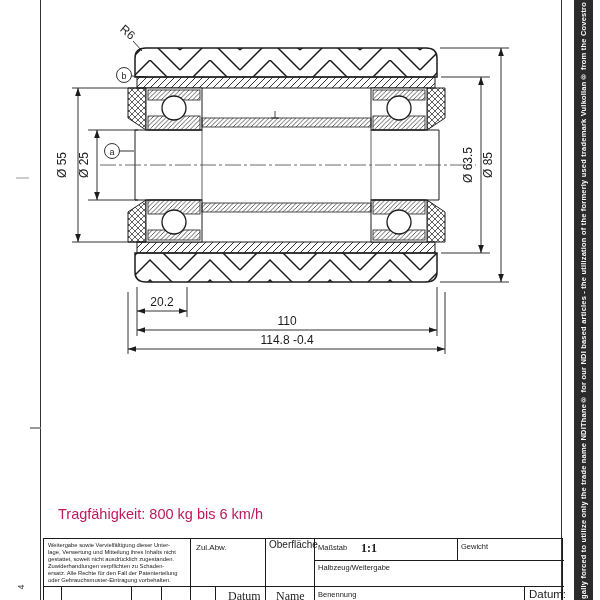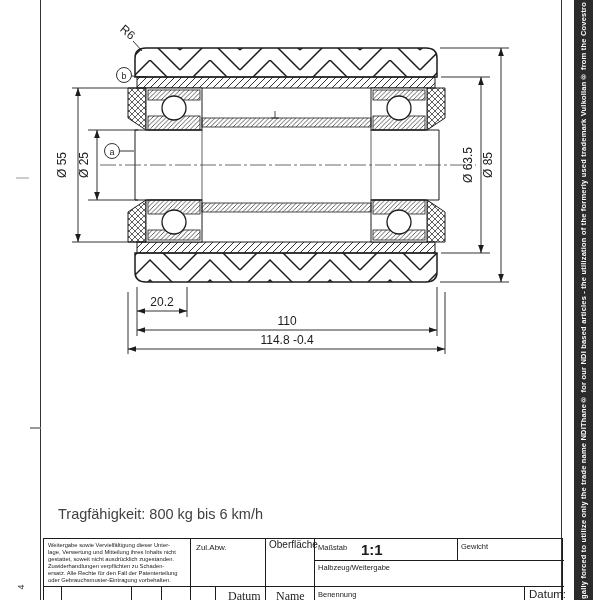--- a/index.html
+++ b/index.html
@@ -1,30 +1,30 @@
 <!DOCTYPE html>
 <html><head>
 <meta charset="utf-8">
 <style>
   html,body{margin:0;padding:0;background:#e8e8e8;}
   .page{position:relative;width:600px;height:600px;background:#ffffff;overflow:hidden;
         font-family:"Liberation Sans",sans-serif;color:#1c1c1c;}
   svg{position:absolute;left:0;top:0;}
   svg text{font-family:"Liberation Sans",sans-serif;fill:#1c1c1c;}
-  .capacity{position:absolute;left:58px;top:506px;font-size:14.5px;color:#404040;}
+  .capacity{position:absolute;left:58px;top:506px;font-size:14.5px;color:#be185d;}
   
   .tb{position:absolute;left:43px;top:538px;width:520px;height:62px;
       border:1.2px solid #1c1c1c;border-bottom:none;box-sizing:border-box;}
   .tb .vline,.tb .hline{position:absolute;background:#1c1c1c;}
   .tb .vline{width:1px;}
   .tb .hline{height:1px;}
   .tb .lbl{position:absolute;font-size:7.5px;color:#222;white-space:nowrap;}
   .tb .disclaimer{position:absolute;left:4px;top:3px;width:142px;font-size:5.8px;
       line-height:7.1px;color:#222;}
-  .tb .scale-val{position:absolute;font-size:15px;font-weight:bold;}
+  .tb .scale-val{position:absolute;font-size:12px;font-weight:bold;font-family:Liberation Serif, serif;}
   .tb .material{position:absolute;left:370px;top:24px;font-size:9.5px;line-height:13px;}
   .tb .rowlbl{position:absolute;font-size:12px;font-family:Liberation Serif, serif;}
   .tb .unit{position:absolute;font-size:11.5px;}
   
   .sidebar{position:absolute;left:574px;top:0;width:19px;height:600px;background:#2b2b2b;
       display:flex;align-items:center;justify-content:center;overflow:hidden;}
   .sidebar .vtext{writing-mode:vertical-rl;transform:rotate(180deg);white-space:nowrap;
       font-size:7.5px;font-weight:bold;color:#ffffff;letter-spacing:0.2px;}
   .zone{position:absolute;left:18px;top:582px;font-size:9px;color:#333;
       transform:rotate(-90deg);transform-origin:center;}

